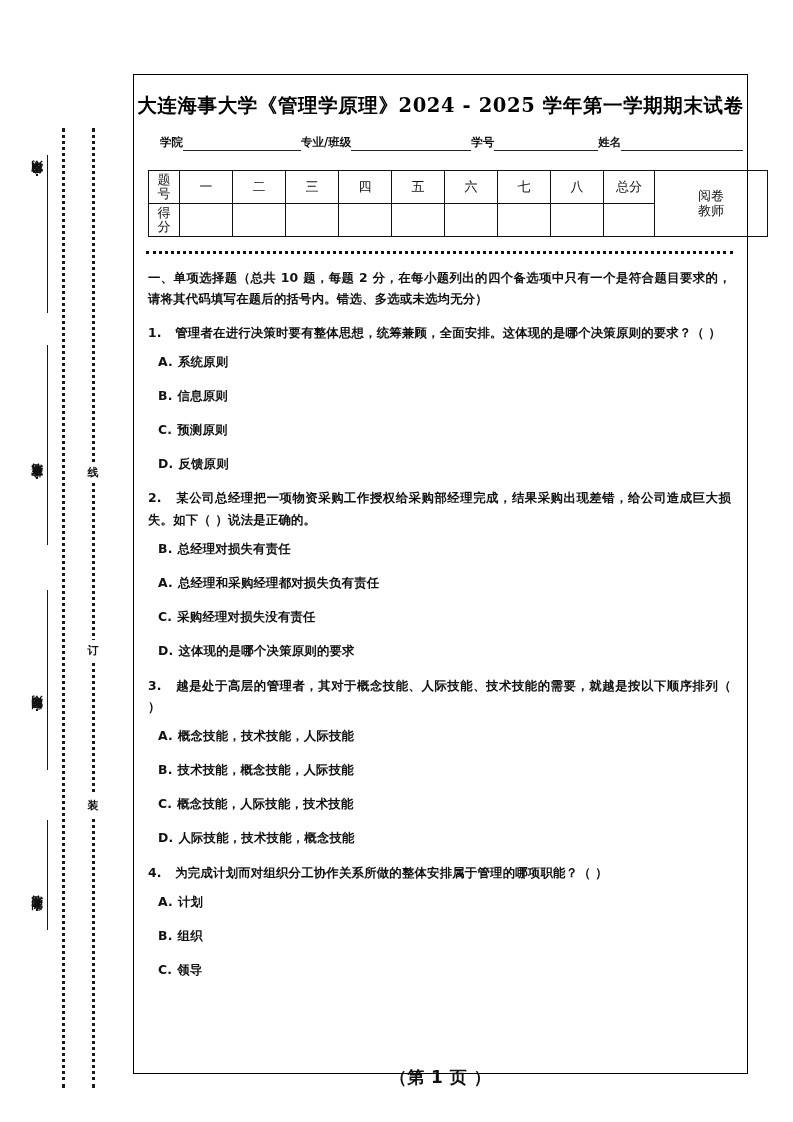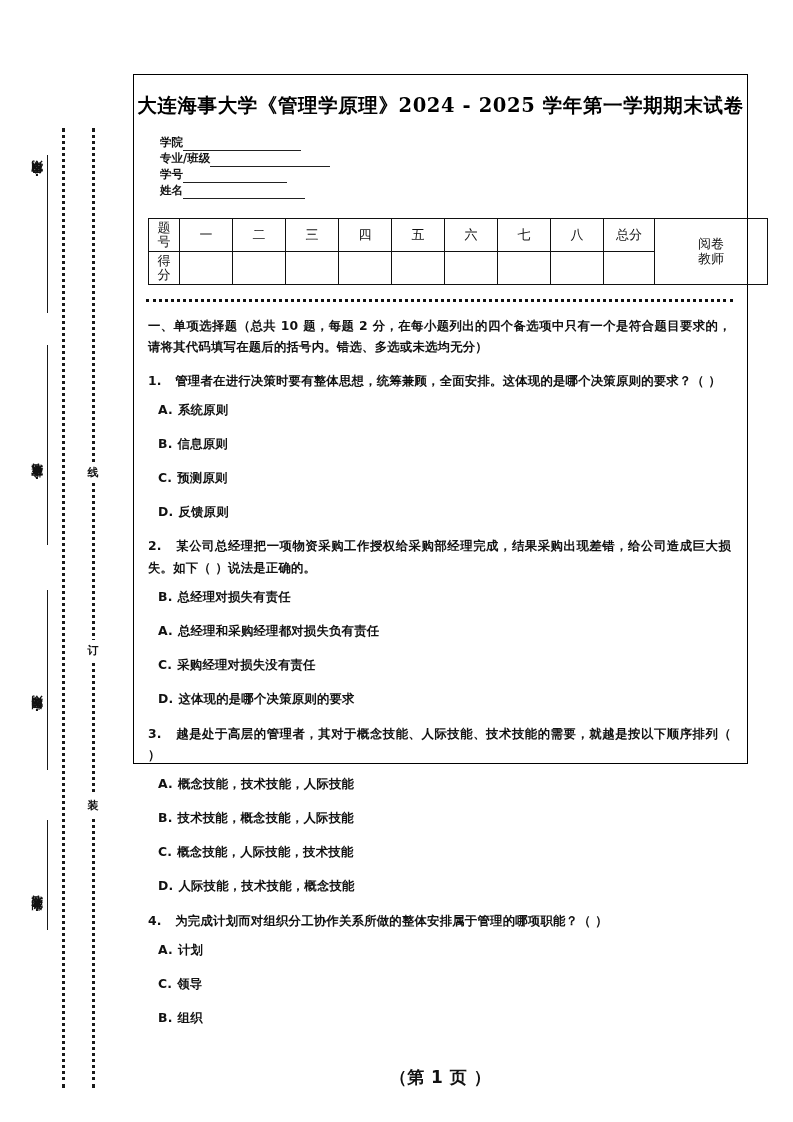--- a/index.html
+++ b/index.html
@@ -79,46 +79,45 @@
   #seam-xian { top: 462px; }
   #seam-ding { top: 640px; }
   #seam-zhuang { top: 795px; }
 
   
   #exam-sheet {
     position: absolute;
     left: 133px;
     top: 74px;
     width: 615px;
-    height: 690px;
+    height: 1000px;
     border: 1.6px solid #000000;
     box-sizing: border-box;
     padding: 0;
   }
 
   #paper-title {
     font-family: "DejaVu Serif", "Liberation Serif", serif;
     font-weight: bold;
     font-size: 19.5px;
     text-align: center;
     letter-spacing: 0.6px;
     margin: 17px 0 0 0;
     white-space: nowrap;
     color: #000;
   }
 
   #student-fields {
     margin: 16px 18px 0 26px;
     display: flex;
-    align-items: flex-start;
+    align-items: center;
     font-size: 11.5px;
     font-family: "DejaVu Sans", "Liberation Sans", sans-serif;
     font-weight: bold;
     color: #111;
-    flex-direction: column;
   }
   .field-group { display: flex; align-items: flex-end; }
   .field-label { white-space: nowrap; padding-bottom: 1px; }
   .field-blank {
     border-bottom: 1.3px solid #222;
     height: 13px;
   }
   #blank-college   { width: 118px; }
   #blank-major     { width: 120px; }
   #blank-studentid { width: 104px; }
@@ -373,23 +372,23 @@
     <div class="question-block">
       <div class="question-stem">
         <span>4.</span>
         <span>&nbsp;</span>
         <span>为完成计划而对组织分工协作关系所做的整体安排属于管理的哪项职能？（  ）</span>
       </div>
       <div class="option-row">
         <span class="option-letter">A.</span><span>计划</span>
       </div>
       <div class="option-row">
+        <span class="option-letter">B.</span><span>组织</span>
+      </div>
+      <div class="option-row">
         <span class="option-letter">C.</span><span>领导</span>
-      </div>
-      <div class="option-row">
-        <span class="option-letter">B.</span><span>组织</span>
       </div>
     </div>
 
   </div>
 </div>
 
 <div id="page-footer">（第 1 页 ）</div>
 
 </body></html>

